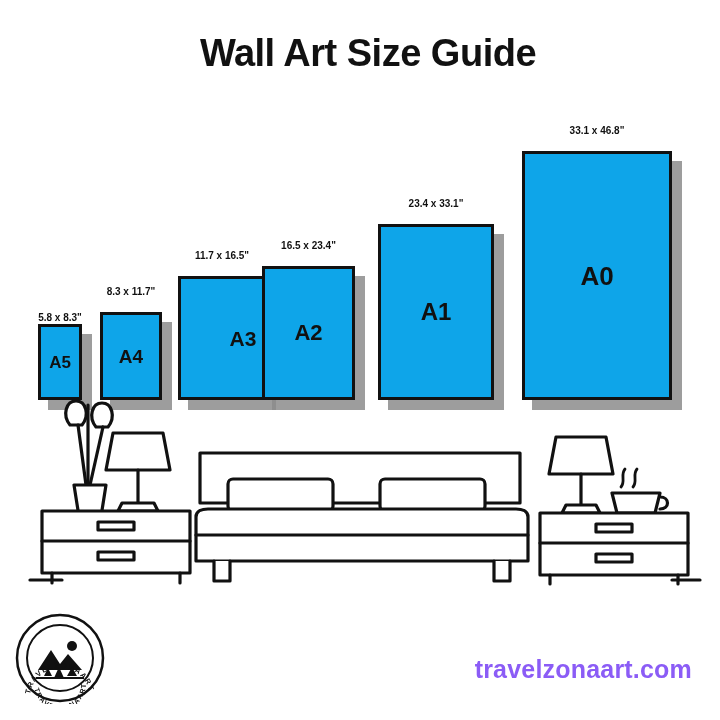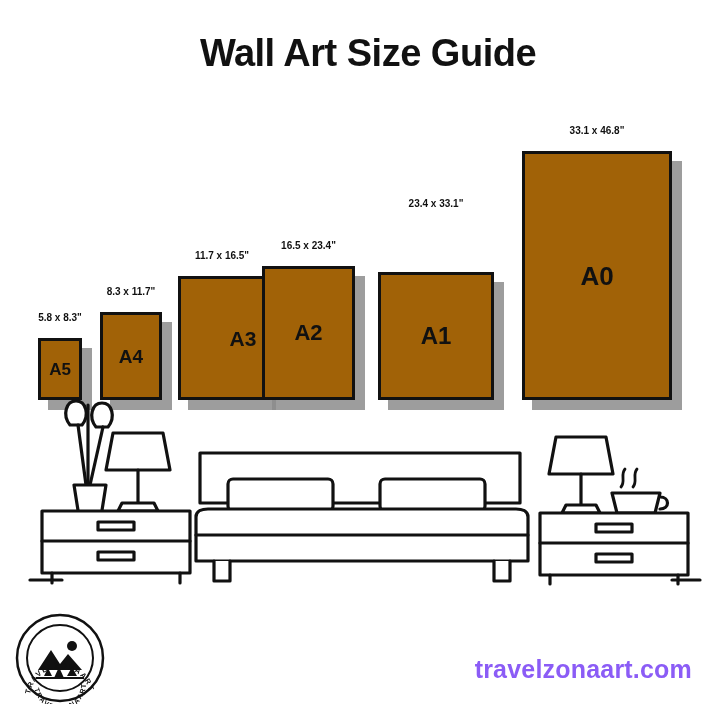--- a/index.html
+++ b/index.html
@@ -53,21 +53,21 @@
     text-align: center;
     font-size: 10px;
     font-weight: 700;
     color: #111111;
     white-space: nowrap;
   }
   .frame {
     position: absolute;
     bottom: 0;
     left: 0;
-    background: #a16207;
+    background: #0ea5e9;
     border: 3px solid #111111;
     box-sizing: border-box;
     box-shadow: 10px 10px 0 0 rgba(140,140,140,0.85);
     display: flex;
     align-items: center;
     justify-content: center;
   }
   .frame-name {
     font-weight: 800;
     color: #111111;
@@ -106,21 +106,21 @@
 <body>
 
 <div class="page">
 
   <div class="title">Wall Art Size Guide</div>
 
   <div class="frames">
 
     <div class="frame-wrap" id="fw0" style="left: 38px; width: 44px; height: 88px;">
       <div class="frame-label" style="top: 0px;">5.8 x 8.3"</div>
-      <div class="frame" id="f0" style="width: 44px; height: 62px;">
+      <div class="frame" id="f0" style="width: 44px; height: 76px;">
         <span class="frame-name" style="font-size: 17px;">A5</span>
       </div>
     </div>
 
     <div class="frame-wrap" id="fw1" style="left: 100px; width: 62px; height: 114px;">
       <div class="frame-label" style="top: 0px;">8.3 x 11.7"</div>
       <div class="frame" id="f1" style="width: 62px; height: 88px;">
         <span class="frame-name" style="font-size: 19px;">A4</span>
       </div>
     </div>
@@ -134,21 +134,21 @@
 
     <div class="frame-wrap" id="fw3" style="left: 262px; width: 93px; height: 160px;">
       <div class="frame-label" style="top: 0px;">16.5 x 23.4"</div>
       <div class="frame" id="f3" style="width: 93px; height: 134px; text-align: right;">
         <span class="frame-name" style="font-size: 22px;">A2</span>
       </div>
     </div>
 
     <div class="frame-wrap" id="fw4" style="left: 378px; width: 116px; height: 202px;">
       <div class="frame-label" style="top: 0px;">23.4 x 33.1"</div>
-      <div class="frame" id="f4" style="width: 116px; height: 128px;">
+      <div class="frame" id="f4" style="width: 116px; height: 176px;">
         <span class="frame-name" style="font-size: 24px;">A1</span>
       </div>
     </div>
 
     <div class="frame-wrap" id="fw5" style="left: 522px; width: 150px; height: 275px;">
       <div class="frame-label" style="top: 0px;">33.1 x 46.8"</div>
       <div class="frame" id="f5" style="width: 150px; height: 249px;">
         <span class="frame-name" style="font-size: 26px;">A0</span>
       </div>
     </div>

